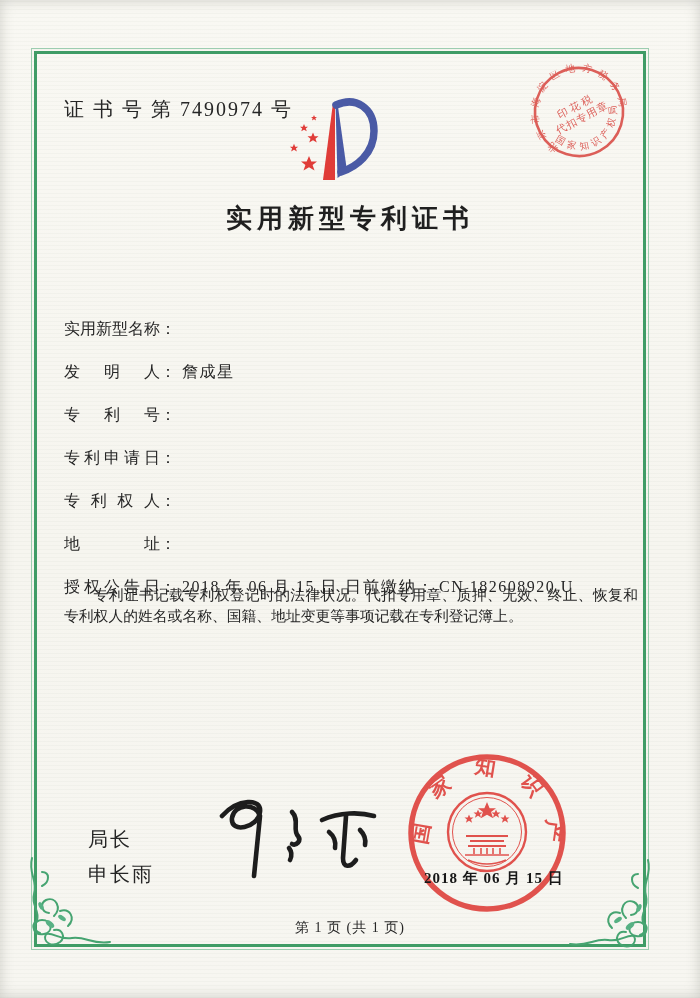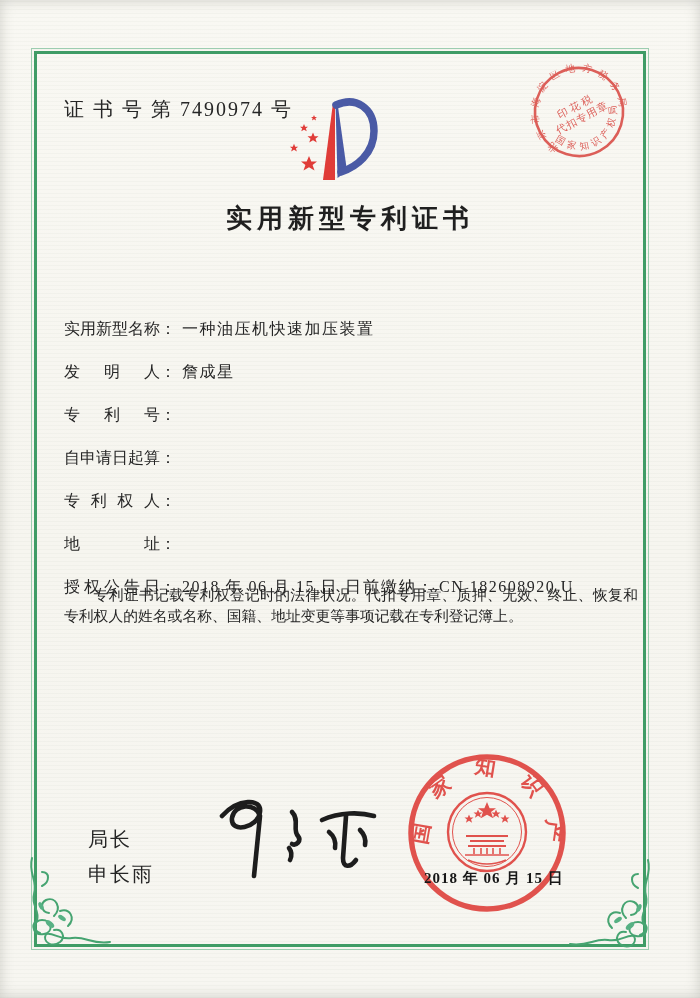--- a/index.html
+++ b/index.html
@@ -134,33 +134,32 @@
     <polygon points="55.5,8 57.5,8 67,76 57.5,83" fill="#4a5aa5"></polygon>
     <path d="M56,10 C76,1 94,13 94,36 C94,59 76,72 61,77" fill="none" stroke="#4a5aa5" stroke-width="7.5" stroke-linecap="round"></path>
   </svg>
 
   <div class="title">实用新型专利证书</div>
 
   <div class="fields">
     <div class="frow">
       <span class="flabel">实用新型名称</span>
         <span class="fcolon">：</span>
-      <span class="fvalue">一种油压机快速加压装置</span>
     </div>
     <div class="frow">
       <span class="flabel">发　明　人</span>
         <span class="fcolon">：</span>
       <span class="fvalue">詹成星</span>
     </div>
     <div class="frow">
       <span class="flabel">专　利　号</span>
         <span class="fcolon">：</span>
     </div>
     <div class="frow">
-      <span class="flabel">自申请日起算</span>
+      <span class="flabel">专利申请日</span>
         <span class="fcolon">：</span>
     </div>
     <div class="frow">
       <span class="flabel">专利权人</span>
         <span class="fcolon">：</span>
     </div>
     <div class="frow addr">
       <span class="flabel">地　　　址</span>
         <span class="fcolon">：</span>
     </div>
@@ -242,14 +241,15 @@
     <text font-size="9.5" fill="#d8453f" letter-spacing="6.2" font-family="Liberation Serif, DejaVu Serif, serif">
       <textPath href="#taxTop" startOffset="2">北京市海淀区地方税务局</textPath>
     </text>
     <text x="48" y="45" text-anchor="middle" font-size="10.5" fill="#d8453f" letter-spacing="3">印花税</text>
     <text x="48" y="58" text-anchor="middle" font-size="10.5" fill="#d8453f" letter-spacing="1">代扣专用章</text>
     <text font-size="9.5" fill="#d8453f" letter-spacing="4" font-family="Liberation Serif, DejaVu Serif, serif">
       <textPath href="#taxBottom" startOffset="3">国家知识产权局</textPath>
     </text>
   </svg>
 
+  <div class="footer">第 1 页 (共 1 页)</div>
 
 </div>
 
 </body></html>

